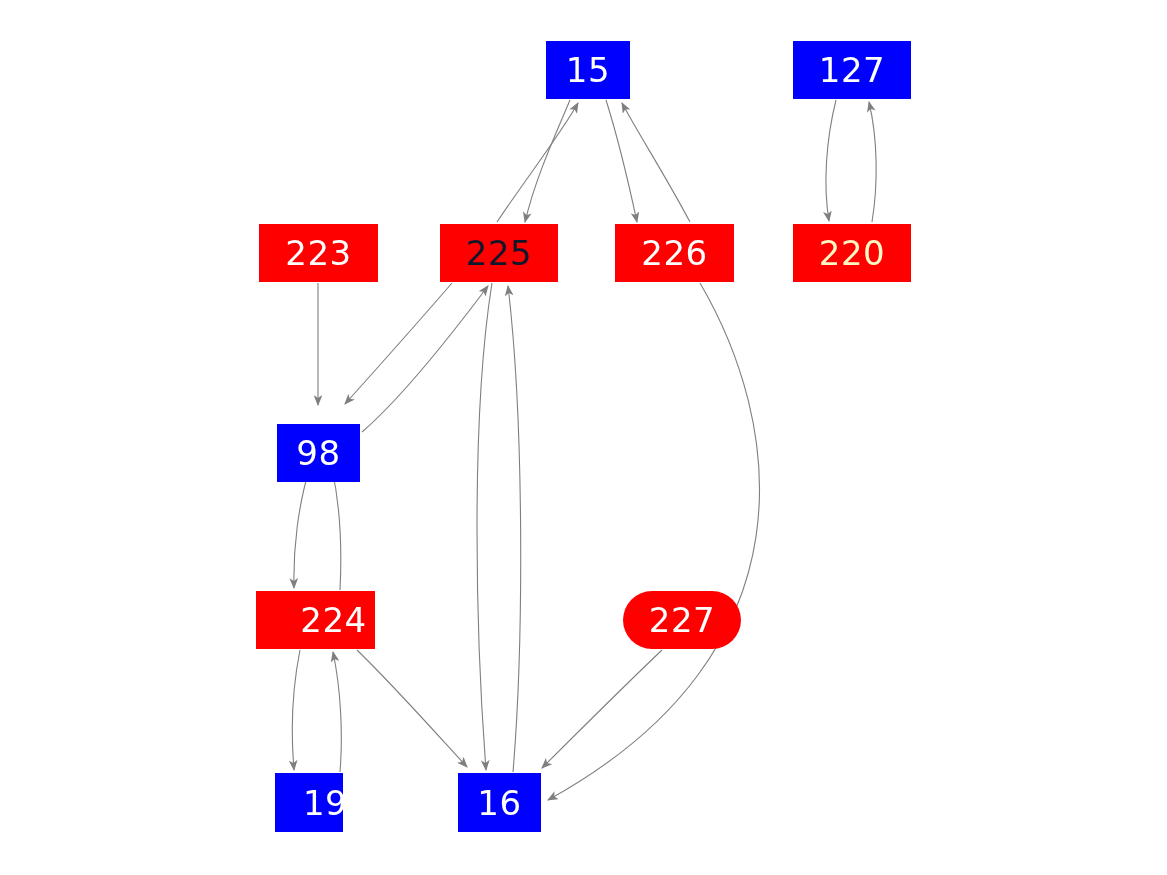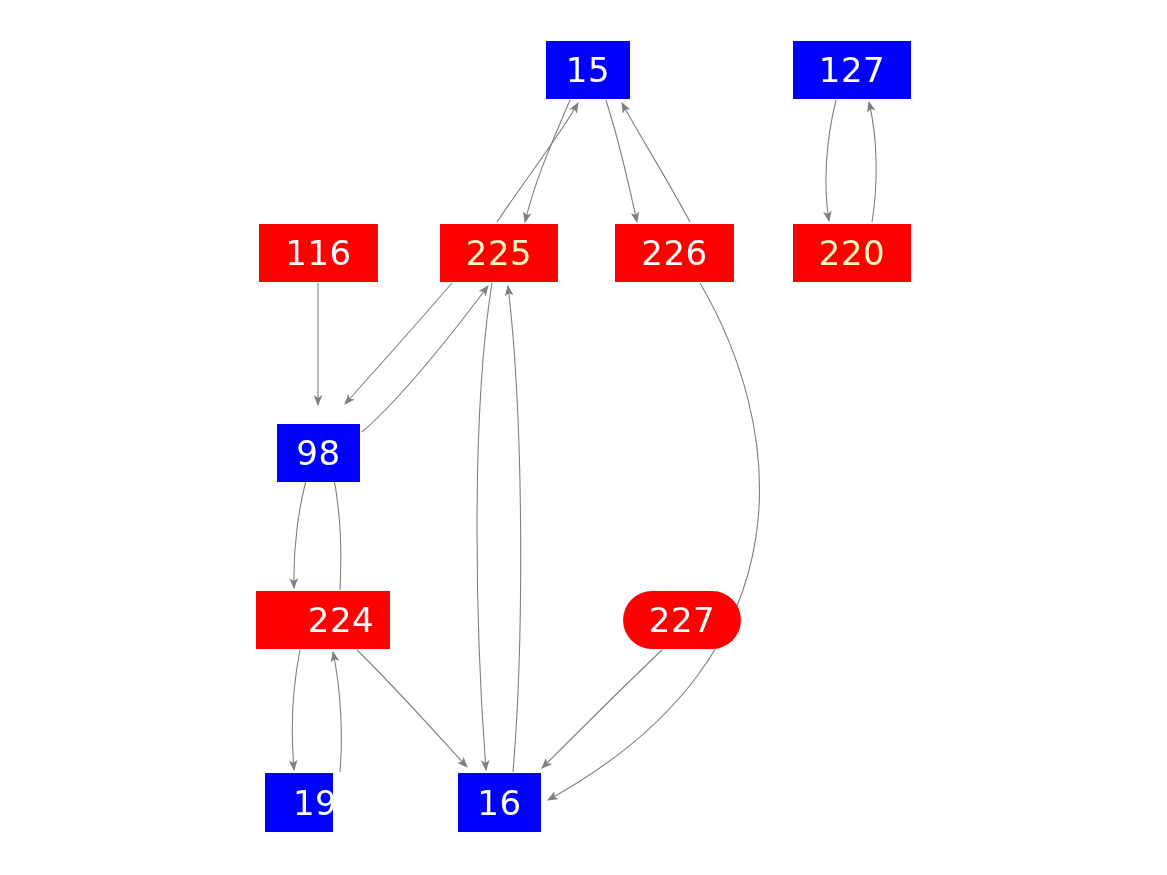--- a/index.html
+++ b/index.html
@@ -73,41 +73,41 @@
   </svg>
 
   <div id="nodes-group">
       <div class="node" style="left: 546px; top: 41px; width: 84px; height: 58px; background: rgb(0, 0, 255); color: rgb(255, 255, 255);">
         <span class="node-label">15</span>
       </div>
       <div class="node" style="left: 793px; top: 41px; width: 118px; height: 58px; background: rgb(0, 0, 255); color: rgb(255, 255, 255);">
         <span class="node-label">127</span>
       </div>
       <div class="node" style="left: 259px; top: 224px; width: 119px; height: 58px; background: rgb(255, 0, 0); color: rgb(255, 255, 255);">
-        <span class="node-label">116</span>
+        <span class="node-label">223</span>
       </div>
-      <div class="node" style="left: 440px; top: 224px; width: 118px; height: 58px; background: rgb(255, 0, 0); color: #fef9c3;">
+      <div class="node" style="left: 440px; top: 224px; width: 118px; height: 58px; background: rgb(255, 0, 0); color: #0f172a;">
         <span class="node-label">225</span>
       </div>
       <div class="node" style="left: 615px; top: 224px; width: 119px; height: 58px; background: rgb(255, 0, 0); color: rgb(255, 255, 255);">
         <span class="node-label">226</span>
       </div>
       <div class="node" style="left: 793px; top: 224px; width: 118px; height: 58px; background: rgb(255, 0, 0); color: #fef9c3;">
         <span class="node-label">220</span>
       </div>
       <div class="node" style="left: 277px; top: 408px; width: 83px; height: 58px; background: rgb(0, 0, 255); color: rgb(255, 255, 255); margin-top: 16px;">
         <span class="node-label">98</span>
       </div>
-      <div class="node" style="left: 256px; top: 591px; width: 134px; height: 58px; background: rgb(255, 0, 0); color: rgb(255, 255, 255); padding-left: 36px;">
+      <div class="node" style="left: 256px; top: 591px; width: 119px; height: 58px; background: rgb(255, 0, 0); color: rgb(255, 255, 255); padding-left: 36px;">
         <span class="node-label">224</span>
       </div>
       <div class="node" style="left: 623px; top: 591px; width: 118px; height: 58px; background: rgb(255, 0, 0); color: rgb(255, 255, 255); border-radius: 29px;">
         <span class="node-label">227</span>
       </div>
-      <div class="node" style="left: 265px; top: 773px; width: 68px; height: 59px; background: rgb(0, 0, 255); color: rgb(255, 255, 255); padding-left: 32px;">
+      <div class="node" style="left: 275px; top: 773px; width: 68px; height: 59px; background: rgb(0, 0, 255); color: rgb(255, 255, 255); padding-left: 32px;">
         <span class="node-label">19</span>
       </div>
       <div class="node" style="left: 458px; top: 773px; width: 83px; height: 59px; background: rgb(0, 0, 255); color: rgb(255, 255, 255);">
         <span class="node-label">16</span>
       </div>
     </div>
 
 </div>
 
 </body></html>

